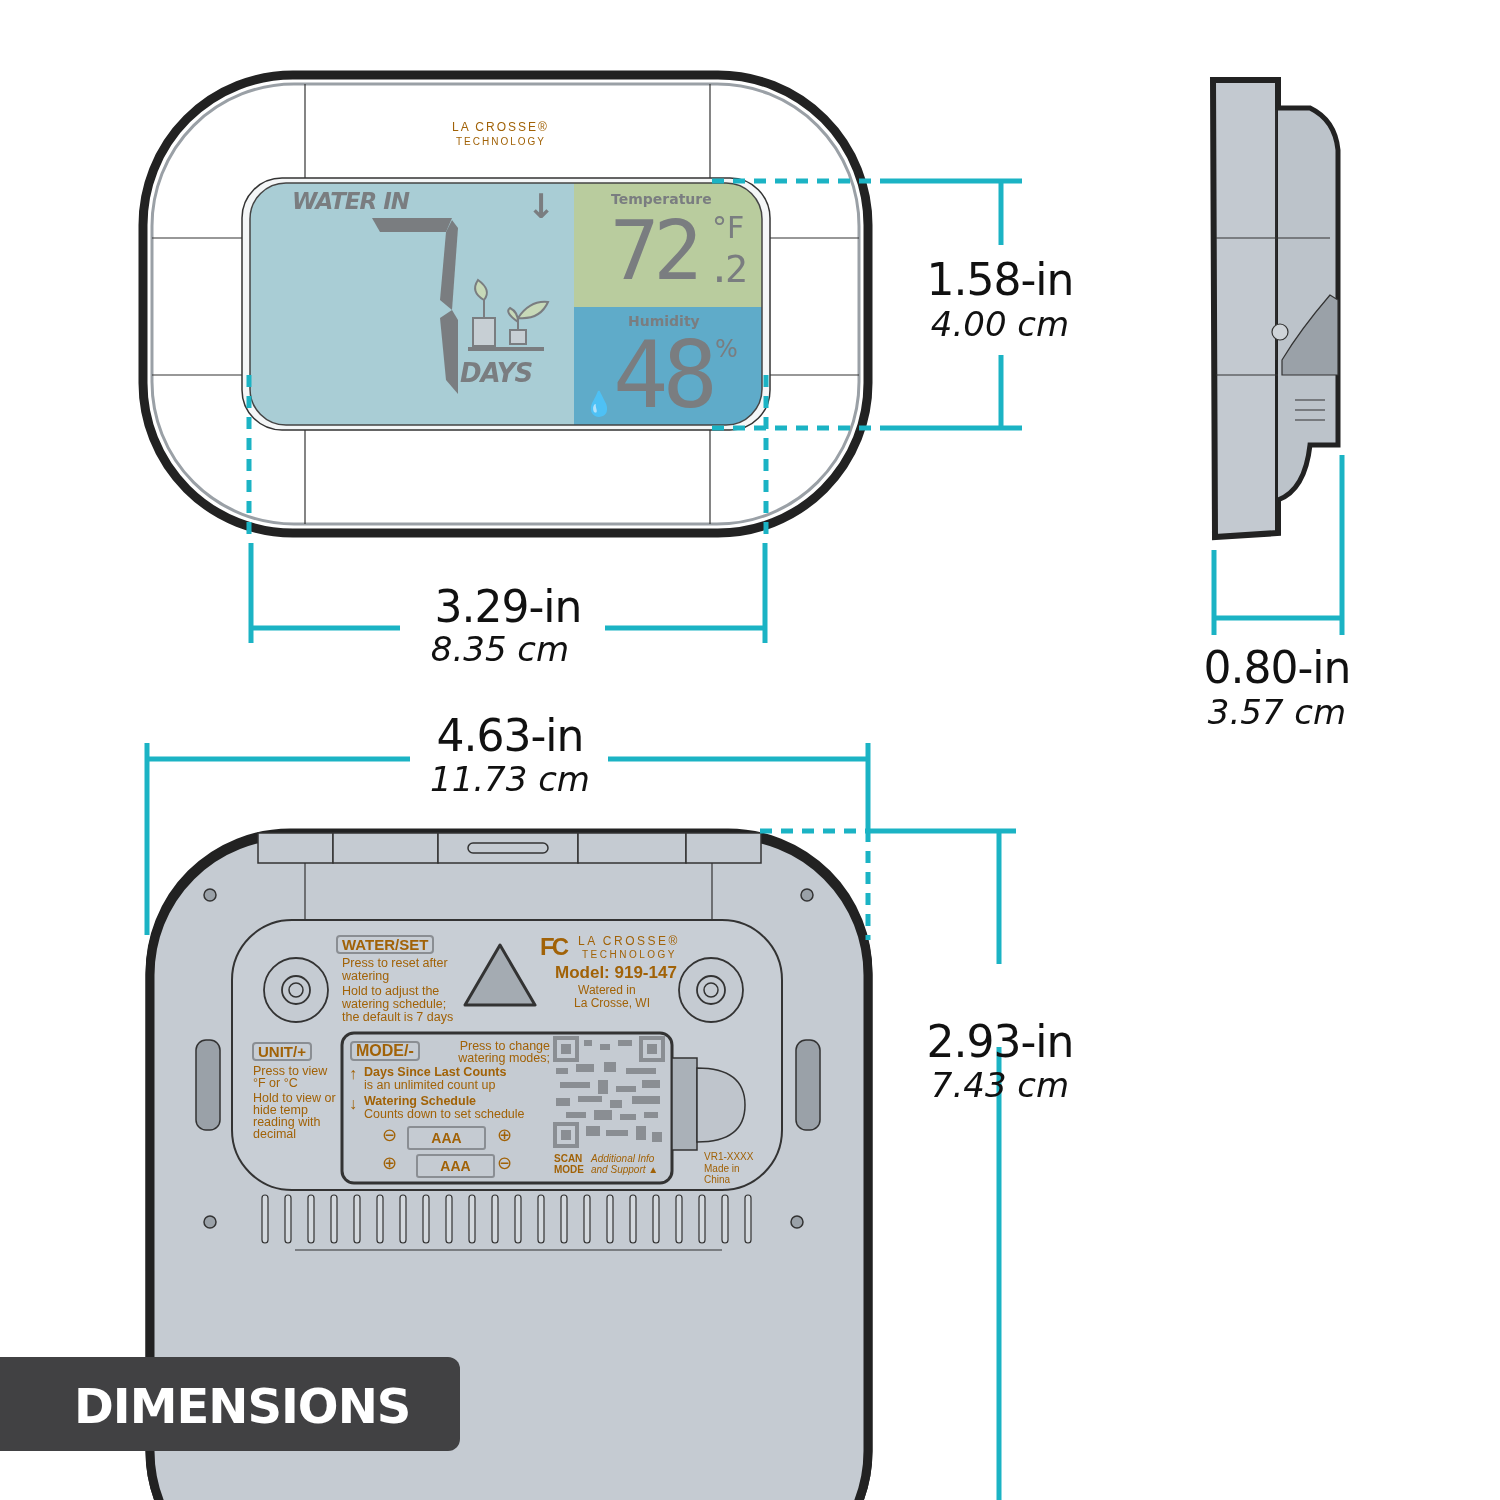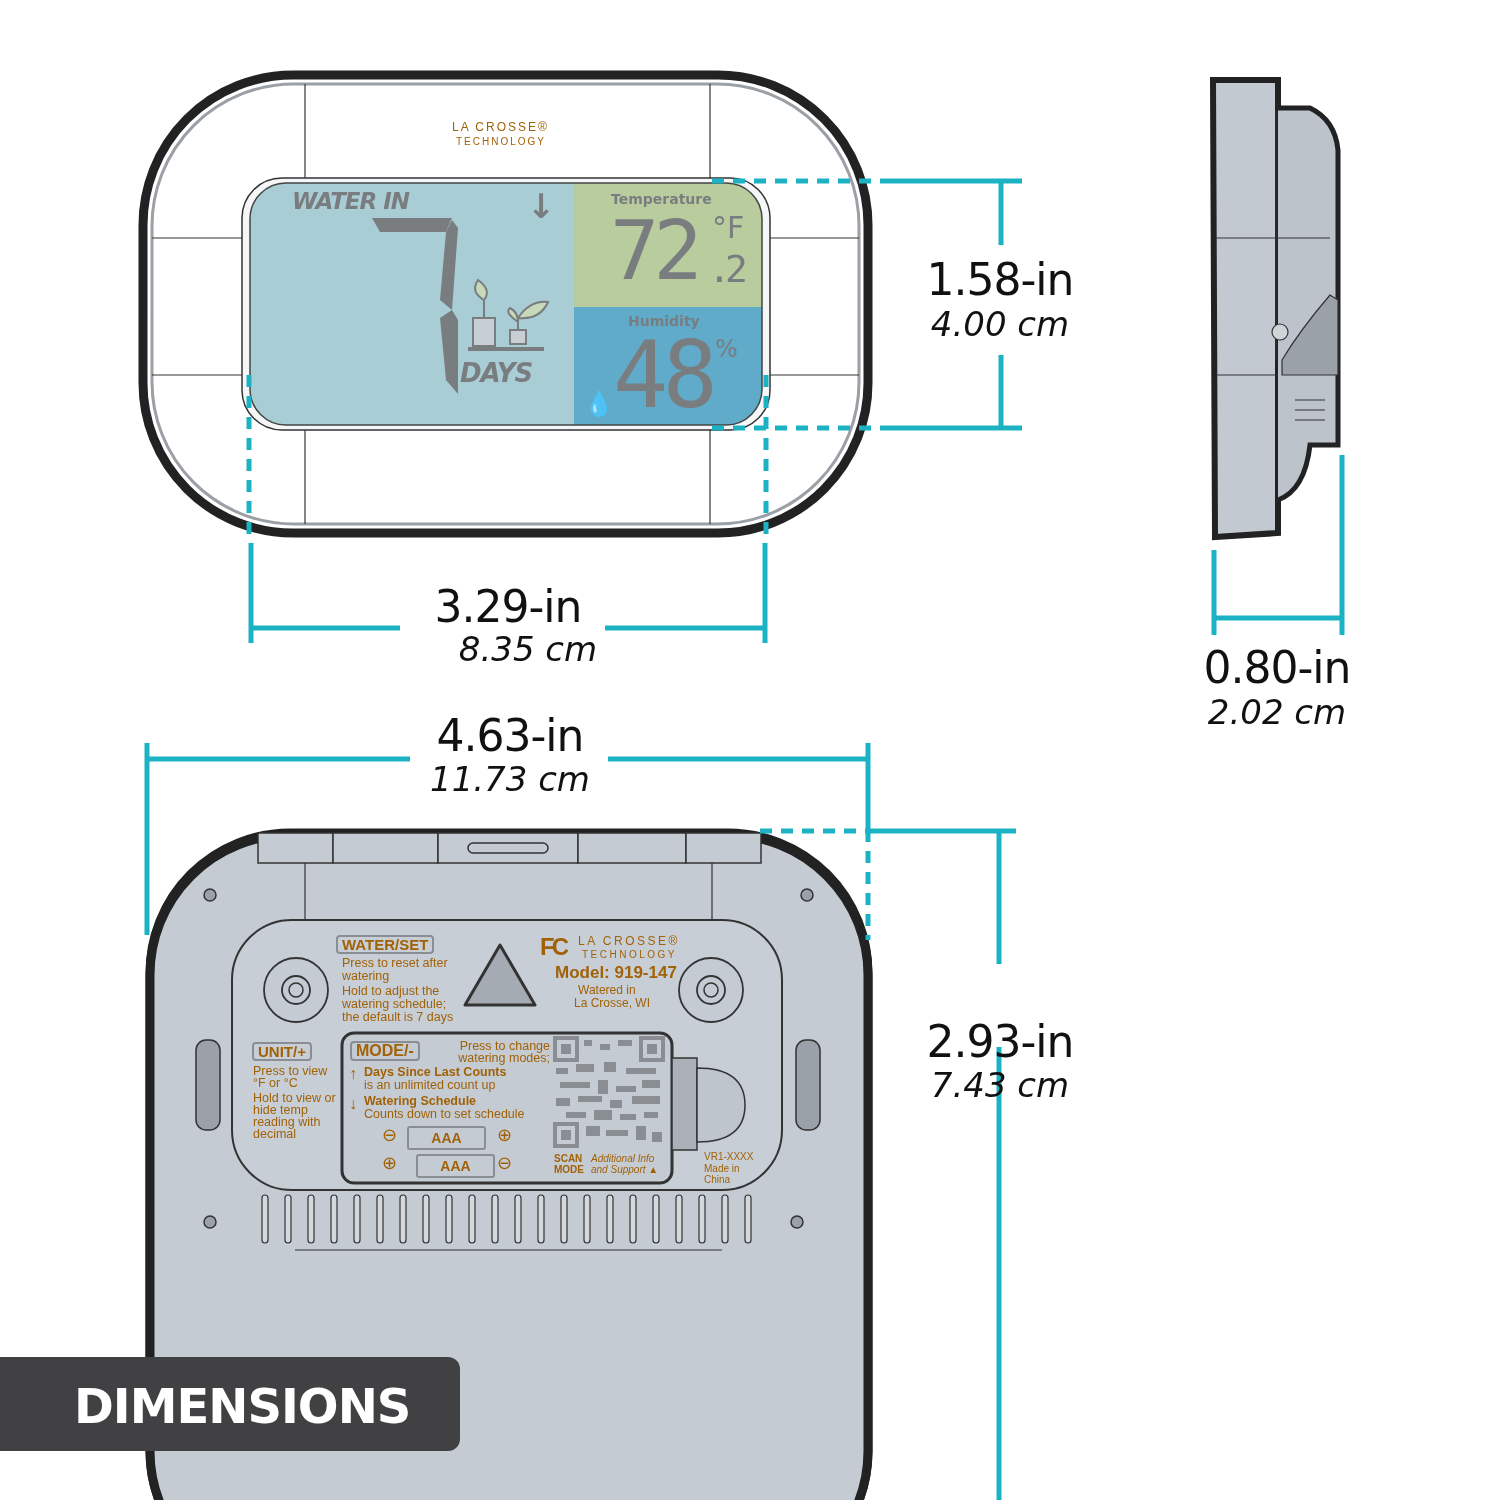--- a/index.html
+++ b/index.html
@@ -260,24 +260,24 @@
 <div class="lbl" style="left:591px;top:1165px;font-size:10px;font-style:italic;">and Support ▲</div>
 
 <div class="lbl" style="left:704px;top:1152px;font-size:10px;">VR1-XXXX</div>
 <div class="lbl" style="left:704px;top:1164px;font-size:10px;">Made in</div>
 <div class="lbl" style="left:704px;top:1175px;font-size:10px;">China</div>
 
 <div class="dim-main" style="left:900px;top:258px;width:200px;">1.58-in</div>
 <div class="dim-sub" style="left:900px;top:307px;width:200px;">4.00 cm</div>
 
 <div class="dim-main" style="left:408px;top:585px;width:200px;">3.29-in</div>
-<div class="dim-sub" style="left:428px;top:632px;width:200px;">8.35 cm</div>
+<div class="dim-sub" style="left:400px;top:632px;width:200px;">8.35 cm</div>
 
 <div class="dim-main" style="left:1177px;top:646px;width:200px;">0.80-in</div>
-<div class="dim-sub" style="left:1177px;top:695px;width:200px;">2.02 cm</div>
+<div class="dim-sub" style="left:1177px;top:695px;width:200px;">3.57 cm</div>
 
 <div class="dim-main" style="left:410px;top:714px;width:200px;">4.63-in</div>
 <div class="dim-sub" style="left:410px;top:762px;width:200px;">11.73 cm</div>
 
 <div class="dim-main" style="left:900px;top:1020px;width:200px;">2.93-in</div>
 <div class="dim-sub" style="left:900px;top:1068px;width:200px;">7.43 cm</div>
 
 <div class="banner"></div>
 <div class="banner-text">DIMENSIONS</div>
 

